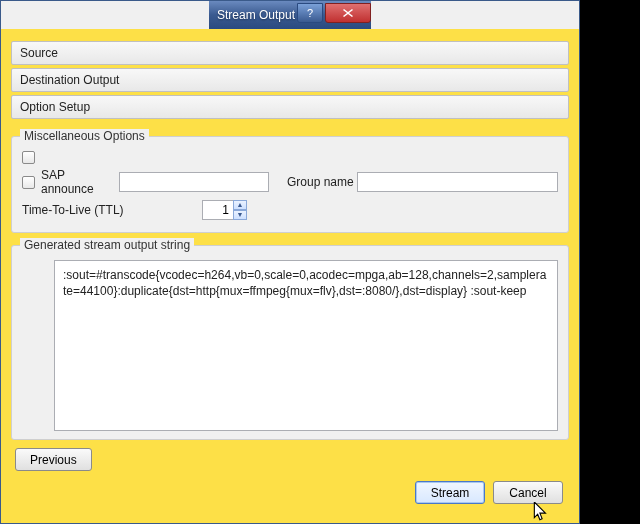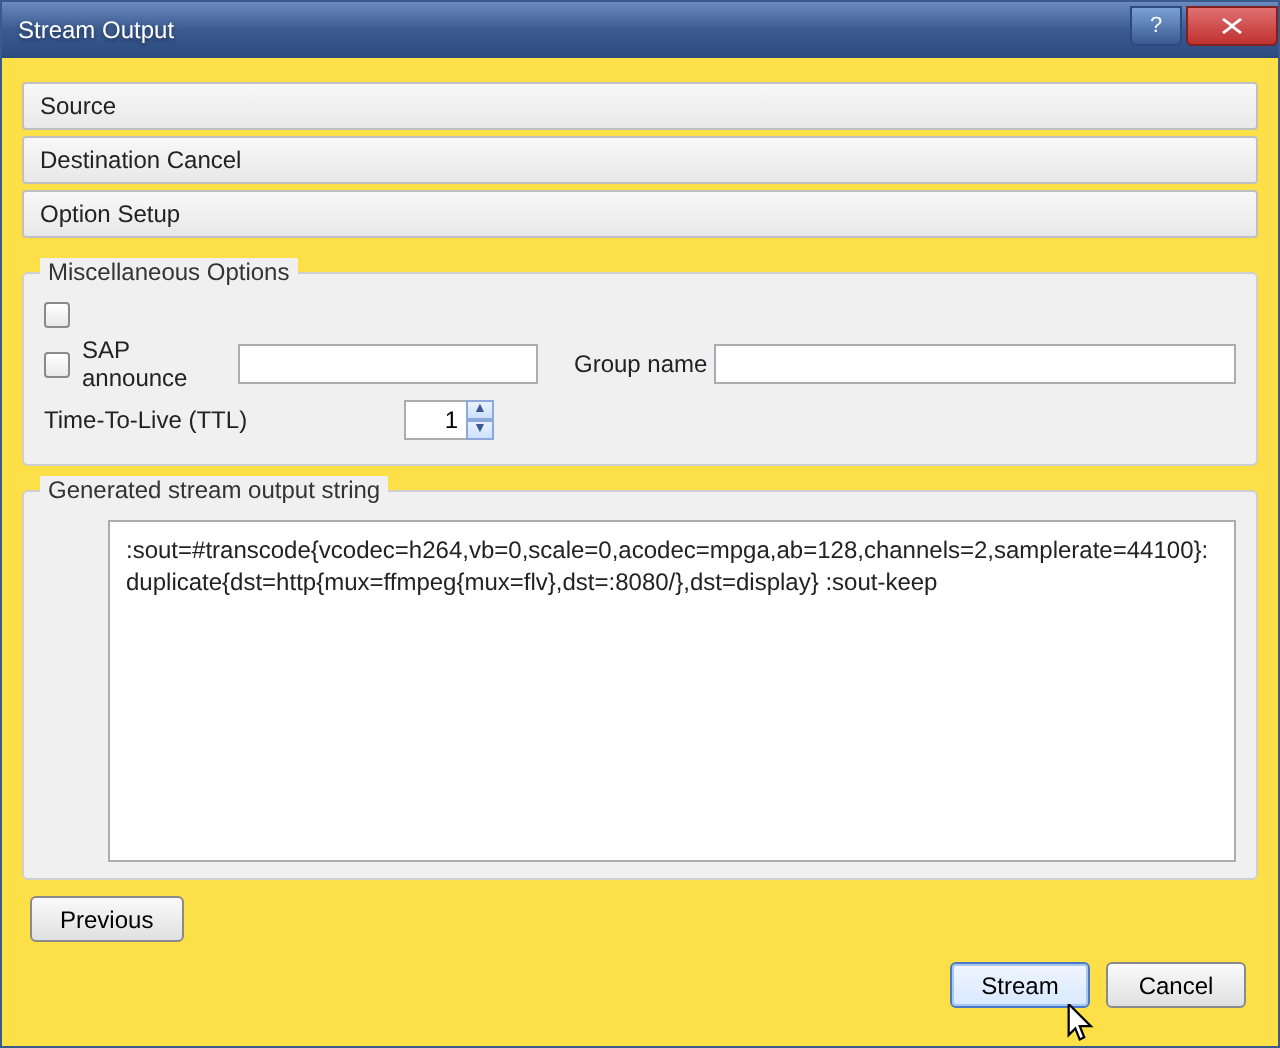--- a/index.html
+++ b/index.html
@@ -5,25 +5,26 @@
   * { box-sizing: border-box; }
   html, body {
     margin: 0; padding: 0;
     width: 640px; height: 524px;
     font-family: "Segoe UI", Tahoma, sans-serif;
     font-size: 12px;
     background: #000;
     overflow: hidden;
   }
   .window {
-    width: 640px; height: 524px;
+    width: 580px; height: 524px;
     background: #f0f0f0;
     border: 1px solid #3a5a8a;
     display: flex;
     flex-direction: column;
+    align-items: center;
   }
   .titlebar {
     height: 28px;
     background: linear-gradient(to bottom, #6a8abf 0%, #3a5a90 50%, #2a4a80 100%);
     display: flex;
     align-items: center;
     padding: 0 0 0 8px;
     color: #fff;
   }
   .titlebar-title {
@@ -158,21 +159,21 @@
         <svg width="10" height="8" viewBox="0 0 10 8">
           <path d="M1 0 L5 3 L9 0 L10 1 L6 4 L10 7 L9 8 L5 5 L1 8 L0 7 L4 4 L0 1 Z" fill="#fff"></path>
         </svg>
       </div>
     </div>
   </div>
 
   <div class="client">
 
     <div class="section-row">Source</div>
-    <div class="section-row">Destination Cancel</div>
+    <div class="section-row">Destination Output</div>
     <div class="section-row">Option Setup</div>
 
     <div class="group" style="margin-top:14px;">
       <div class="group-title">Miscellaneous Options</div>
 
       <div class="row">
         <div class="checkbox"></div>
       </div>
 
       <div class="row">

